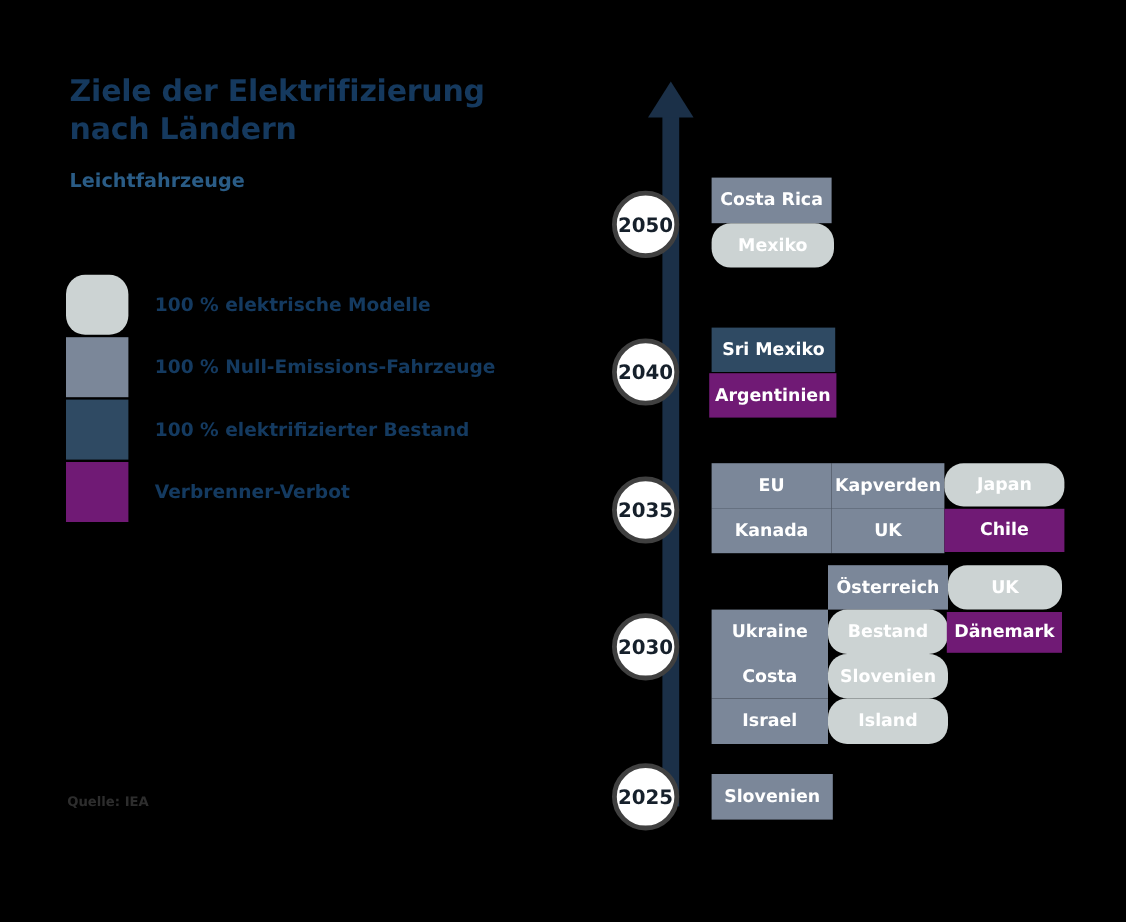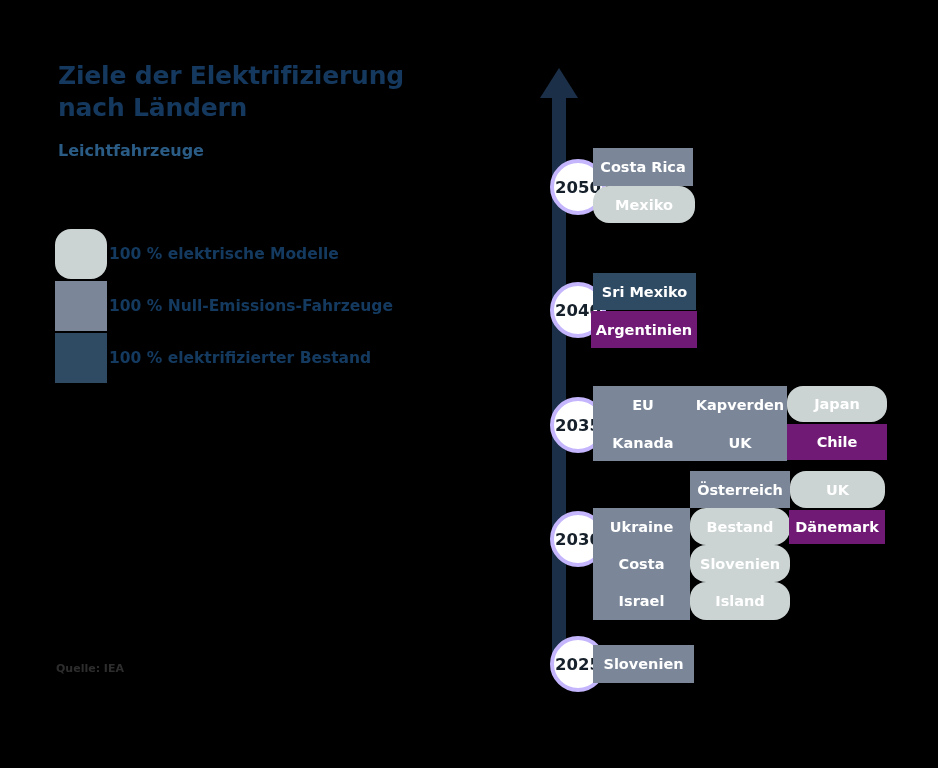--- a/index.html
+++ b/index.html
@@ -19,21 +19,21 @@
   }
   .subtitle{
     position:absolute;left:58px;top:141px;
     font-size:16px;font-weight:700;color:#2a5c86;
   }
 
   .legend{position:absolute;left:55px;top:228px;}
   .legend-row{display:flex;align-items:center;height:52px;}
   .swatch{width:52px;height:50px;flex:0 0 52px;}
   .legend-label{
-    margin-left:2px;font-size:15.5px;font-weight:700;
+    margin-left:22px;font-size:15.5px;font-weight:700;
     color:#143a60;white-space:nowrap;
   }
 
   .source{
     position:absolute;left:56px;top:662px;
     font-size:11px;font-weight:700;color:#4a4a4a;
     line-height:1.35;opacity:.62;
   }
 
   
@@ -42,23 +42,23 @@
     background:#1b3048;
   }
   .arrow{
     position:absolute;left:540px;top:68px;
     width:0;height:0;
     border-left:19px solid transparent;
     border-right:19px solid transparent;
     border-bottom:30px solid #1b3048;
   }
   .node{
-    position:absolute;left:550px;width:56px;height:56px;
+    position:absolute;left:510px;width:56px;height:56px;
     border-radius:50%;background:#ffffff;
-    border:4px solid #c4b5fd;
+    border:4px solid #404040;
     display:flex;align-items:center;justify-content:center;
     font-size:16.5px;font-weight:700;color:#16202b;
     box-sizing:border-box;
   }
 
   
   .chip{
     position:absolute;box-sizing:border-box;
     display:flex;align-items:center;justify-content:center;
     font-size:14.5px;font-weight:700;color:#ffffff;
@@ -82,20 +82,24 @@
       <div class="swatch c-light"></div>
       <div class="legend-label">100 % elektrische Modelle</div>
     </div>
     <div class="legend-row">
       <div class="swatch c-slate"></div>
       <div class="legend-label">100 % Null-Emissions-Fahrzeuge</div>
     </div>
     <div class="legend-row">
       <div class="swatch c-dark"></div>
       <div class="legend-label">100 % elektrifizierter Bestand</div>
+    </div>
+    <div class="legend-row">
+      <div class="swatch c-purple"></div>
+      <div class="legend-label">Verbrenner-Verbot</div>
     </div>
   </div>
 
   <div class="source">Quelle: IEA</div>
 
   <div class="axis"></div>
   <div class="arrow"></div>
 
   <div class="node" style="top:159px">2050</div>
   <div class="node" style="top:282px">2040</div>

